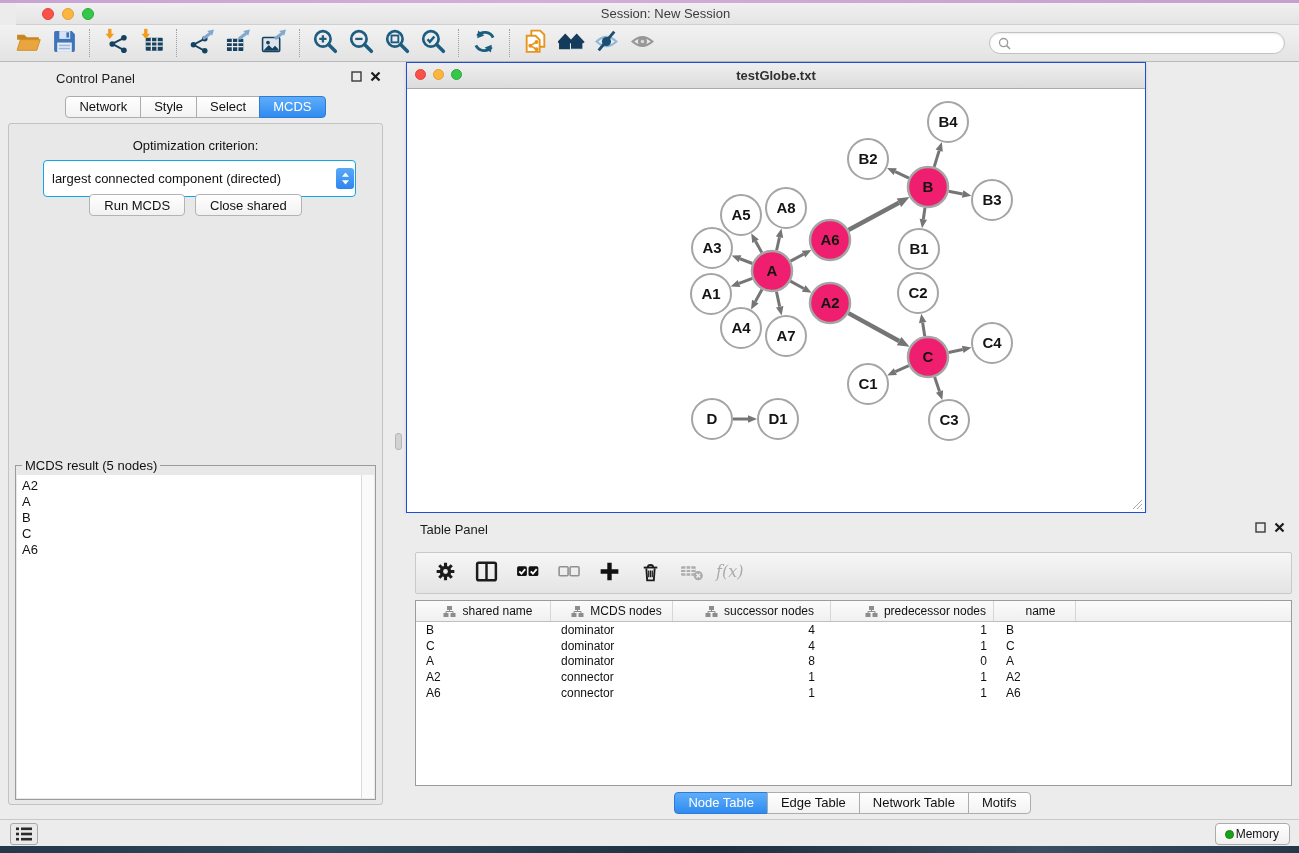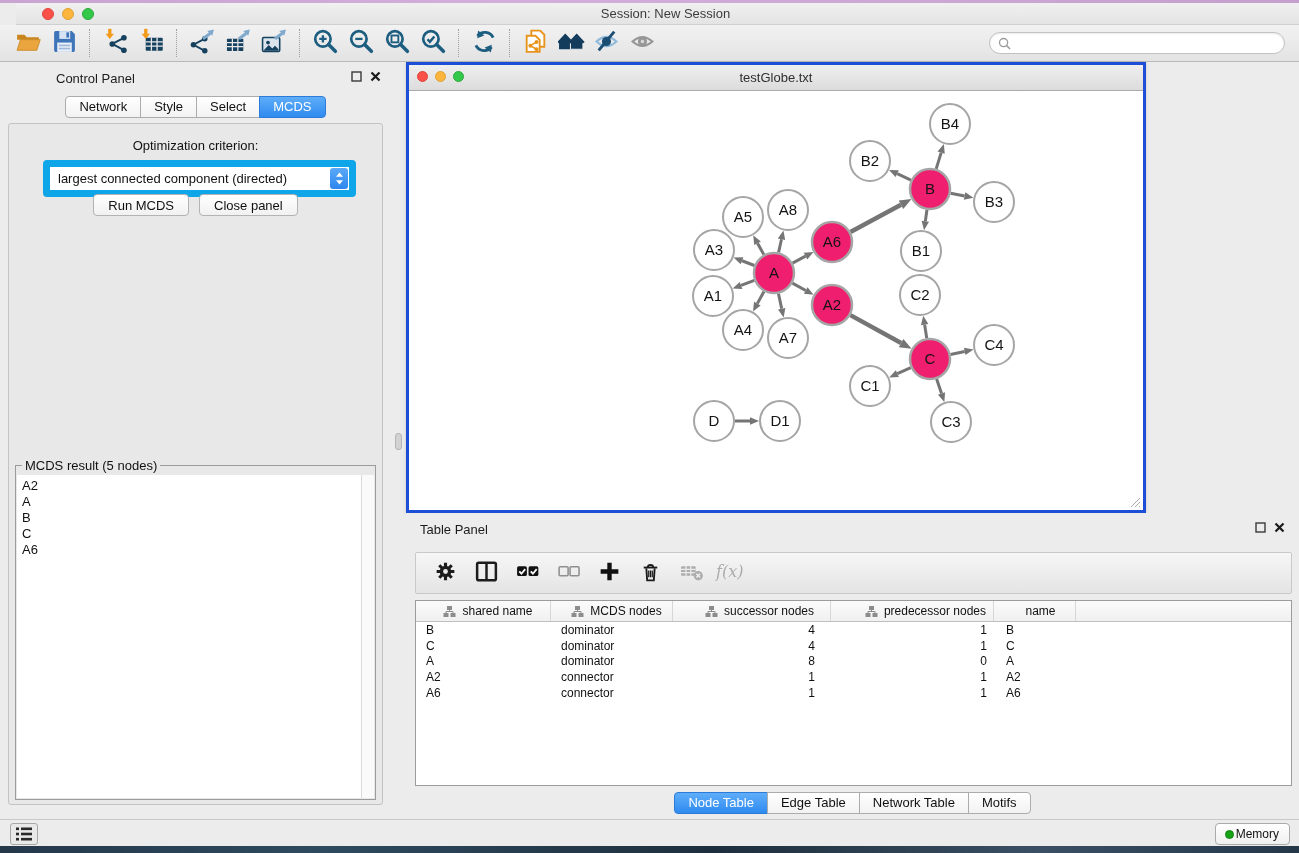--- a/index.html
+++ b/index.html
@@ -44,41 +44,41 @@
   .cp-tabs { position:absolute; left:0; right:0; top:34px; display:flex; justify-content:center; }
   .seg-btn { height:22px; padding:0 13px; font-size:13px; line-height:20px; background:linear-gradient(#FFFFFF,#F2F2F2);
     border:1px solid #ACACAC; margin-left:-1px; color:#111; display:flex; align-items:center; }
   .seg-btn:first-child { border-radius:4px 0 0 4px; margin-left:0; }
   .seg-btn:last-child { border-radius:0 4px 4px 0; }
   .seg-btn.sel { background:linear-gradient(#5FADF9,#2F8BEF); border-color:#2B7CD8; color:#fff; }
   .cp-inner { position:absolute; left:8px; right:8px; top:61px; bottom:14px; background:#E8E8E8;
     border:1px solid #C3C3C3; border-radius:3px; }
   .opt-label { position:absolute; left:0; right:0; top:14px; text-align:center; font-size:13px; color:#111; }
   .cp-select { position:absolute; left:34px; top:36px; width:313px; height:37px; background:#fff;
-    border:7px solid #0ea5e9; border-radius:4px; display:flex; align-items:center; }
+    border:1px solid #0ea5e9; border-radius:4px; display:flex; align-items:center; }
   .cp-select .sel-text { flex:1; font-size:13px; padding-left:8px; color:#111; white-space:nowrap; overflow:hidden; }
   .cp-select .stepper { width:18px; height:21px; margin-right:1px; border-radius:3px;
     background:linear-gradient(#59A9F8,#2E86EE); display:flex; align-items:center; justify-content:center; }
   .btn-row { position:absolute; left:0; right:0; top:70px; display:flex; justify-content:center; gap:10px; }
   .mac-btn { height:22px; padding:0 14px; font-size:13px; font-family:"Liberation Sans",sans-serif;
     background:linear-gradient(#FFFFFF,#F1F1F1); border:1px solid #B3B3B3; border-radius:4px; color:#111; }
   .mcds-box { position:absolute; left:6px; right:6px; top:334px; bottom:4px; border:1px solid #9B9B9B; }
   .mcds-box legend { font-size:13px; color:#111; margin-left:6px; padding:0 3px; }
   .mcds-list { position:absolute; left:1px; right:14px; top:2px; bottom:1px; background:#fff; overflow:hidden;
     font-size:13px; color:#111; padding:3px 0 0 5px; }
   .mcds-list .item { line-height:16px; }
   .mcds-scroll { position:absolute; right:1px; top:2px; bottom:1px; width:13px; background:#FAFAFA; border-left:1px solid #DADADA; }
 
   
   .vgrip { position:absolute; left:395px; top:430px; width:7px; height:17px; background:#D2D2D2; border:1px solid #B5B5B5; border-radius:3px; }
   .hgrip { position:absolute; left:845px; top:508px; width:15px; height:7px; background:#D2D2D2; border:1px solid #B5B5B5; border-radius:3px; }
 
   
-  .netwin { position:absolute; left:406px; top:59px; width:740px; height:451px; border:3px solid #1d4ed8;
-    background:#fff; box-shadow:0 1px 3px rgba(0,0,0,.15); }
+  .netwin { position:absolute; left:406px; top:59px; width:740px; height:451px; border:1px solid #1d4ed8;
+    background:#fff; box-shadow:0 1px 3px rgba(0,0,0,.15);font-weight:bold; }
   .net-titlebar { position:relative; height:26px; background:linear-gradient(#EFEFEF,#DCDCDC); border-bottom:1px solid #ABABAB; }
   .net-titlebar .title { position:absolute; left:0; right:0; top:5px; text-align:center; font-size:13px; color:#2F2F2F; }
   .net-body { position:absolute; left:0; top:26px; right:0; bottom:0; background:#fff; overflow:hidden; }
   .net-body svg.graph { position:absolute; left:0; top:0; }
   .resize-grip { position:absolute; right:2px; bottom:2px; }
 
   
   .tpanel { position:absolute; left:406px; top:510px; right:0; height:308px; background:#ECECEC; }
   .tp-toolbar { position:absolute; left:9px; top:39px; width:877px; height:42px;
     background:linear-gradient(#F6F6F6,#E4E4E4); border:1px solid #C9C9C9; border-radius:2px;
@@ -309,21 +309,21 @@
         <span class="sel-text">largest connected component (directed)</span>
         <span class="stepper">
           <svg width="9" height="13" viewBox="0 0 9 13">
               <path d="M4.5 0.5 L8 4.7 H1 Z" fill="#fff"></path>
               <path d="M4.5 12.5 L1 8.3 H8 Z" fill="#fff"></path>
             </svg>
         </span>
       </div>
       <div class="btn-row">
         <button class="mac-btn">Run MCDS</button>
-        <button class="mac-btn">Close panel</button>
+        <button class="mac-btn">Close shared</button>
       </div>
       <fieldset class="mcds-box">
         <legend>MCDS result (5 nodes)</legend>
         <div class="mcds-list">
             <div class="item">A2</div>
             <div class="item">A</div>
             <div class="item">B</div>
             <div class="item">C</div>
             <div class="item">A6</div>
           </div>

